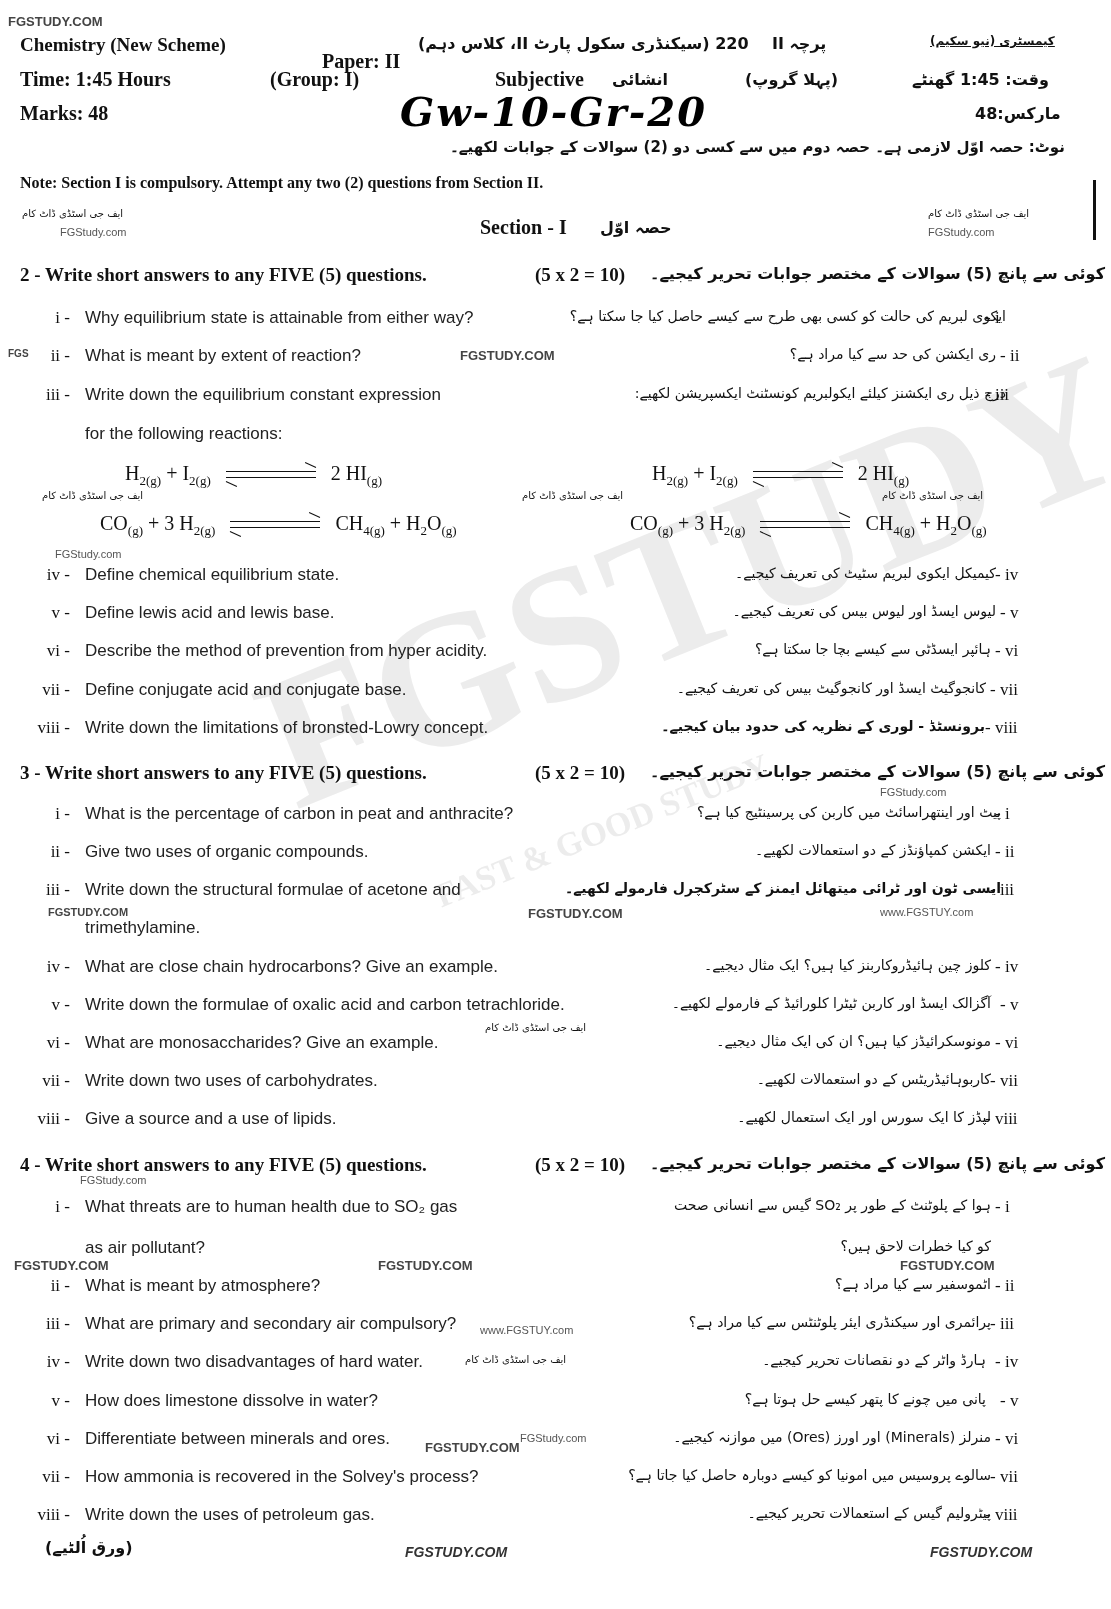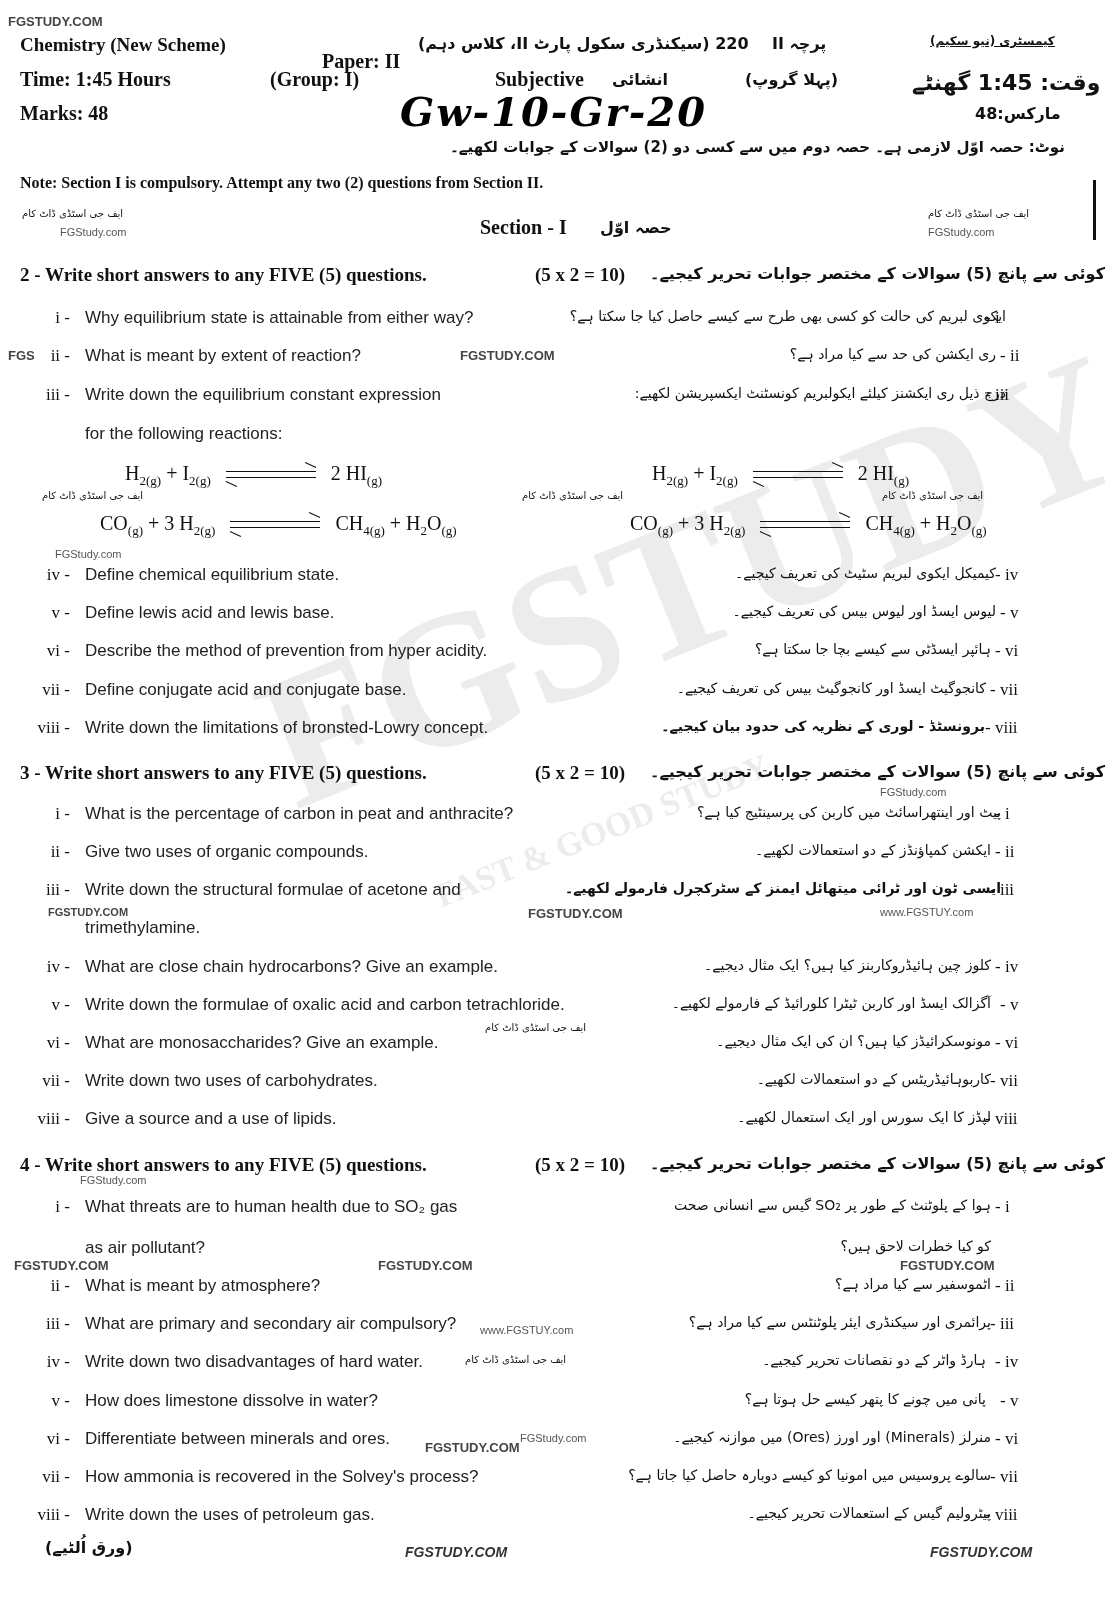--- a/index.html
+++ b/index.html
@@ -39,21 +39,21 @@
 <div class="abs hdr" style="left:283px; top:50px;margin-left:39px;">Paper: II</div>
 <div class="abs urdu bold" style="left:418px; top:34px; font-size:16px;">220 (سیکنڈری سکول پارٹ II، کلاس دہم)</div>
 <div class="abs urdu bold" style="left:772px; top:34px; font-size:16px;">II پرچہ</div>
 <div class="abs urdu bold" style="left:930px; top:34px; font-size:12px;text-decoration:underline;">کیمسٹری (نیو سکیم)</div>
 
 <div class="abs hdr" style="left:20px; top:68px;">Time: 1:45 Hours</div>
 <div class="abs hdr" style="left:270px; top:68px;">(Group: I)</div>
 <div class="abs hdr" style="left:495px; top:68px;">Subjective</div>
 <div class="abs urdu bold" style="left:612px; top:70px; font-size:16px;">انشائی</div>
 <div class="abs urdu bold" style="left:745px; top:70px; font-size:16px;">(پہلا گروپ)</div>
-<div class="abs urdu bold" style="left:912px; top:70px; font-size:22px;">وقت: 1:45 گھنٹے</div>
+<div class="abs urdu bold" style="left:912px; top:70px; font-size:16px;">وقت: 1:45 گھنٹے</div>
 
 <div class="abs hdr" style="left:20px; top:102px;">Marks: 48</div>
 <div class="abs handwritten" style="left:400px; top:88px;">Gw-10-Gr-20</div>
 <div class="abs urdu bold" style="left:975px; top:104px; font-size:16px;">مارکس:48</div>
 
 <div class="abs urdu" style="left:450px; top:138px; font-size:15px; font-weight:bold;">نوٹ: حصہ اوّل لازمی ہے۔ حصہ دوم میں سے کسی دو (2) سوالات کے جوابات لکھیے۔</div>
 <div class="abs serif bold" style="left:20px; top:174px; font-size:16px;">Note:   Section I is compulsory.  Attempt any two (2) questions from Section II.</div>
 
 <div class="abs margin-bar" style="left:1093px; top:180px; height:60px;"></div>
 
@@ -68,21 +68,21 @@
 <div class="abs qhead" style="left:535px; top:264px;">(5 x 2 = 10)</div>
 <div class="abs urdu bold" style="left:650px; top:264px; font-size:16px;">2 - کوئی سے پانچ (5) سوالات کے مختصر جوابات تحریر کیجیے۔</div>
 
 <div>
   <div class="abs qnum" style="left:10px; top:308px;">i -</div>
   <div class="abs qtext" style="left:85px; top:308px;">Why equilibrium state is attainable from either way?</div>
   <div class="abs uq" style="right:105px; top:308px;">ایکوی لبریم کی حالت کو کسی بھی طرح سے کیسے حاصل کیا جا سکتا ہے؟</div>
   <div class="abs unum" style="left:985px; top:308px;">- i</div>
 </div>
 <div>
-  <div class="abs wm-bold" style="left:8px; top:348px; font-size:13px;">FGS</div>
+  <div class="abs wm-bold" style="left:8px; top:348px; font-size:10px;">FGS</div>
   <div class="abs qnum" style="left:10px; top:346px;">ii -</div>
   <div class="abs qtext" style="left:85px; top:346px;">What is meant by extent of reaction?</div>
   <div class="abs wm-bold" style="left:460px; top:348px;">FGSTUDY.COM</div>
   <div class="abs uq" style="right:115px; top:346px;">ری ایکشن کی حد سے کیا مراد ہے؟</div>
   <div class="abs unum" style="left:1000px; top:346px;">- ii</div>
 </div>
 <div>
   <div class="abs qnum" style="left:10px; top:385px;">iii -</div>
   <div class="abs qtext" style="left:85px; top:385px;">Write down the equilibrium constant expression</div>
   <div class="abs qtext" style="left:85px; top:424px;">for the following reactions:</div>

